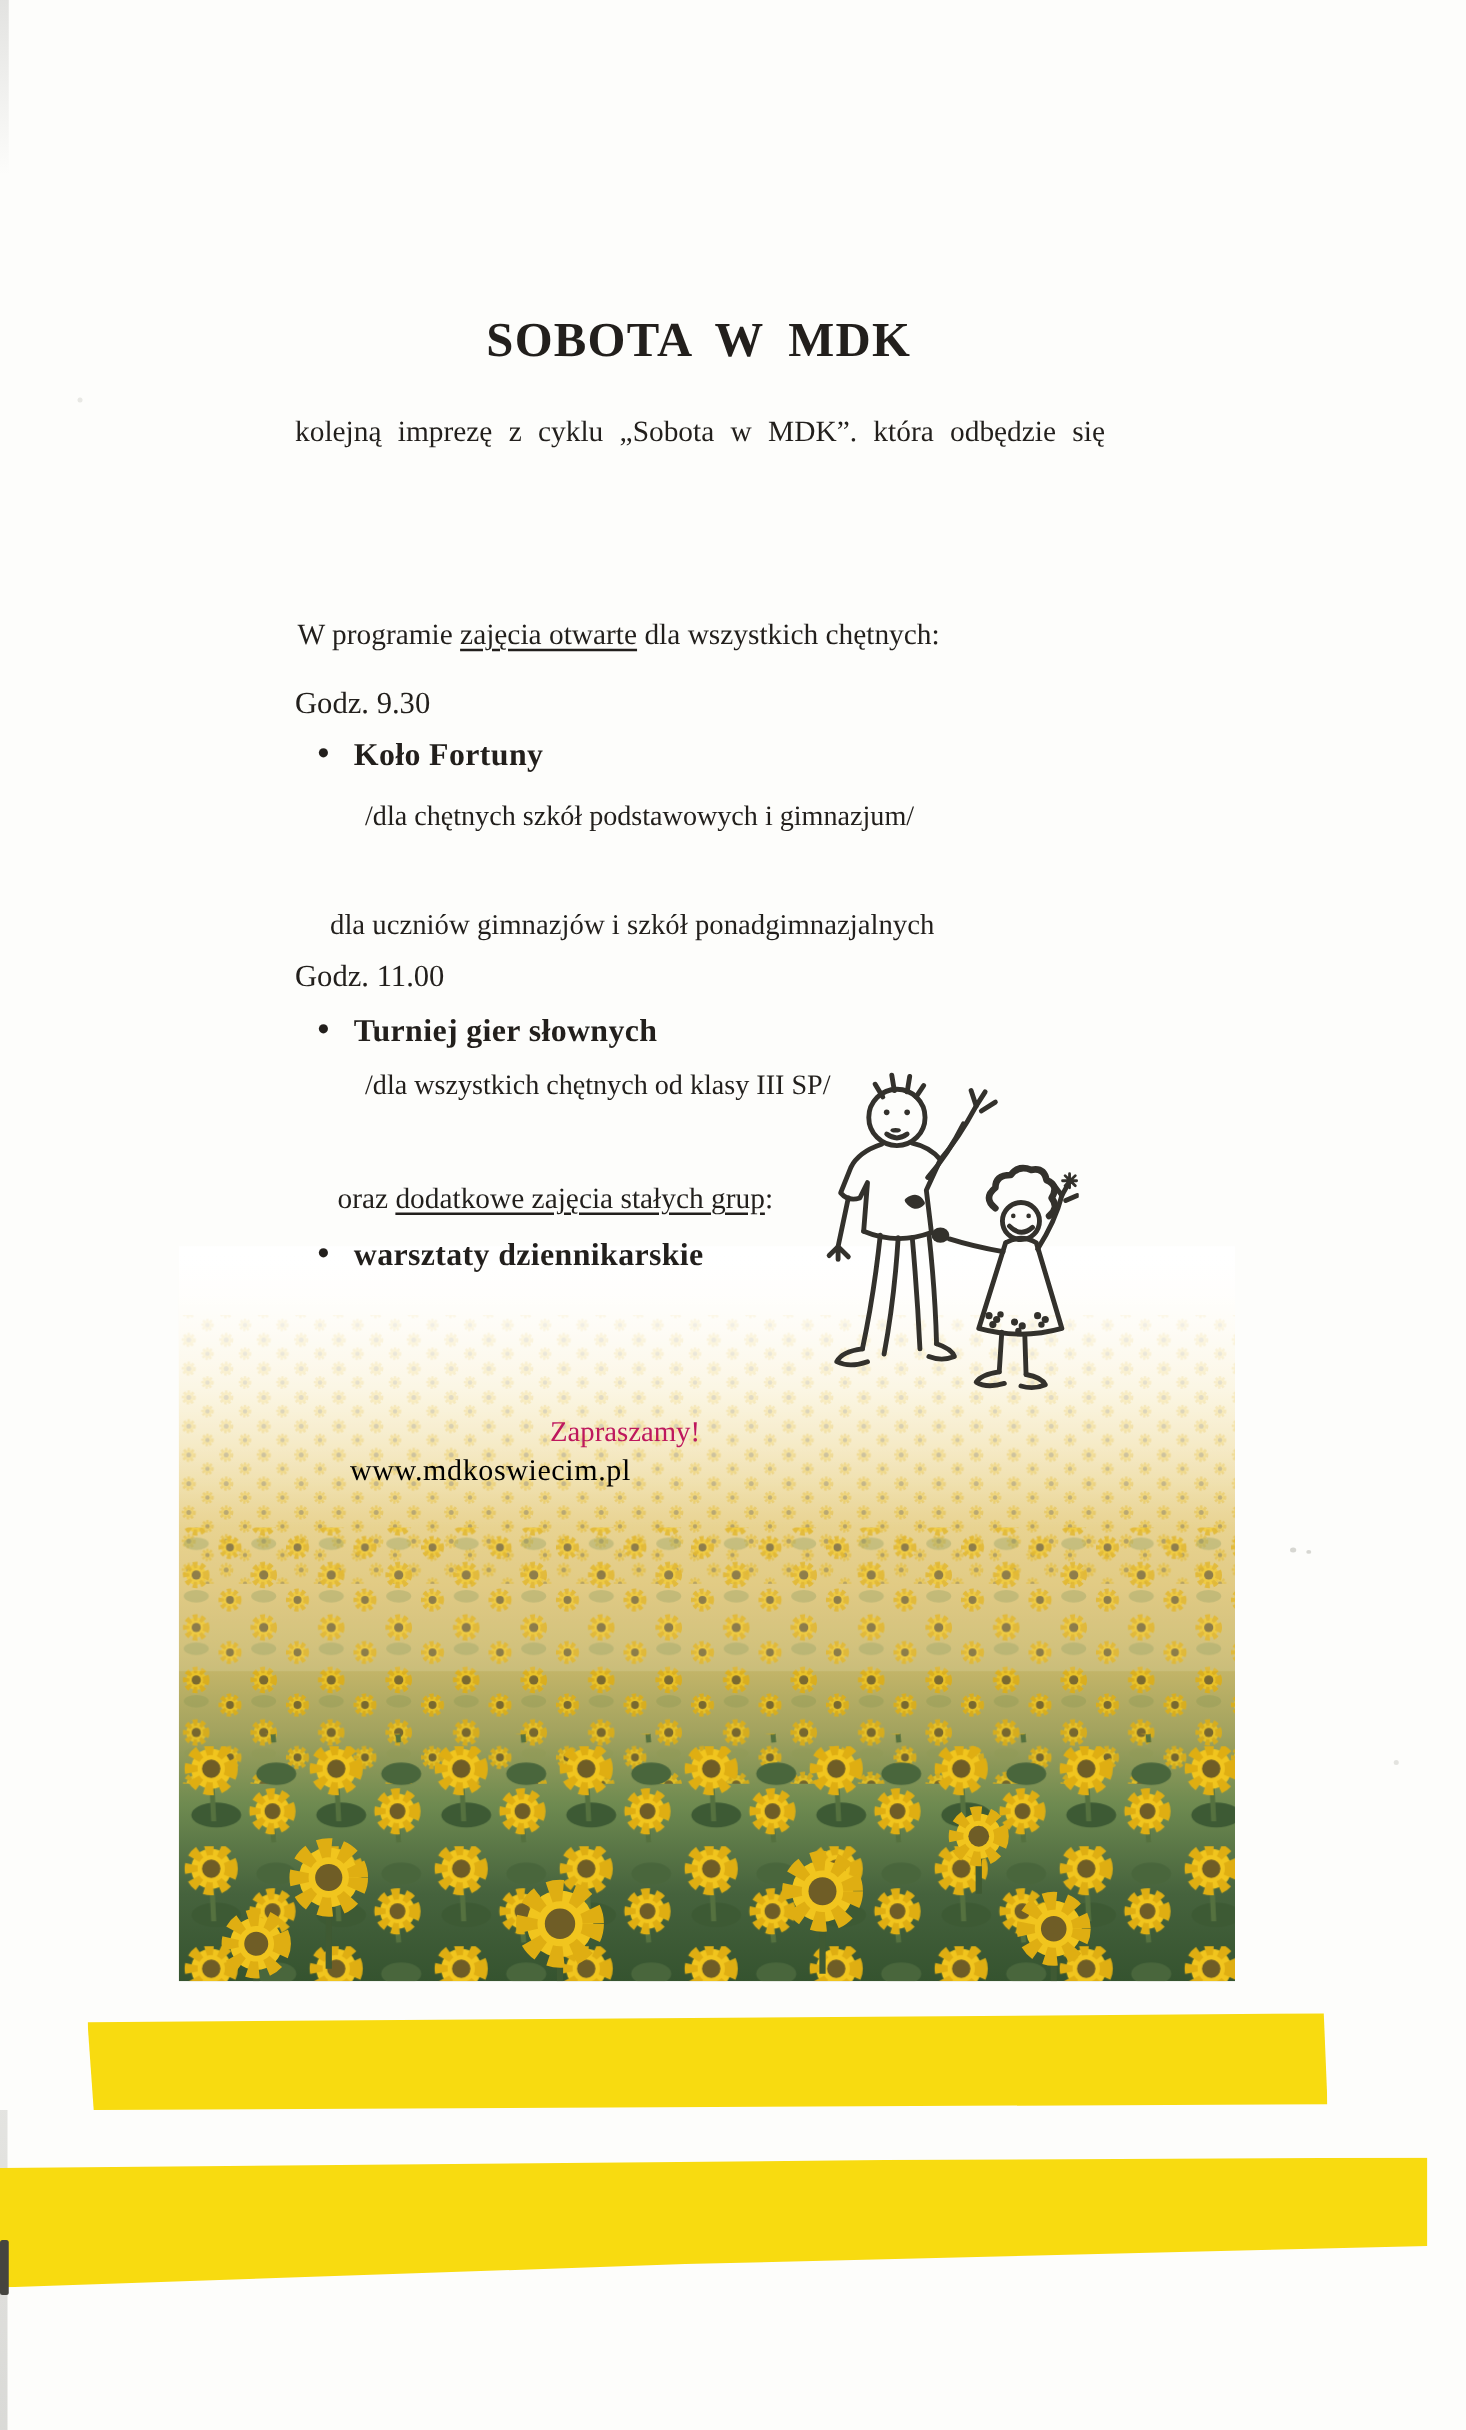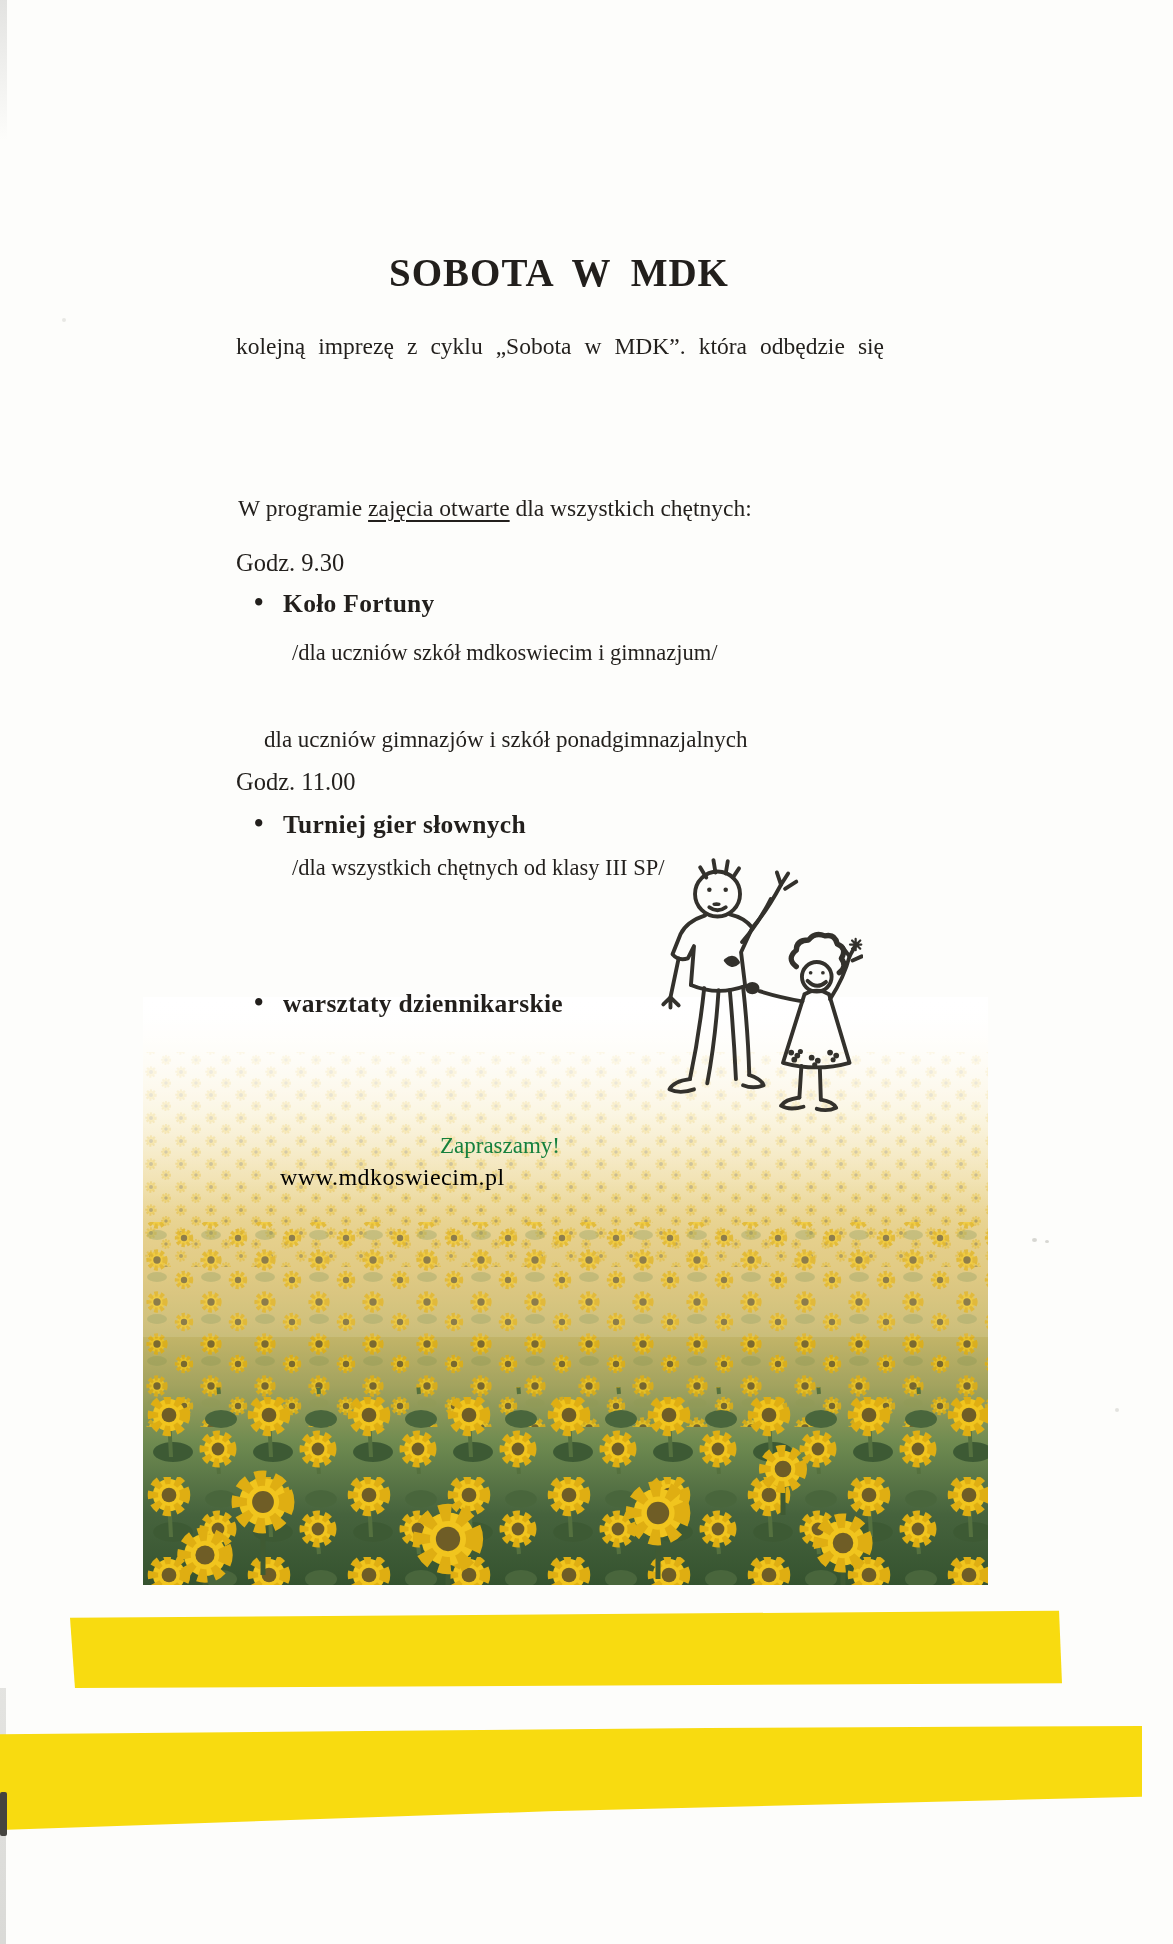--- a/index.html
+++ b/index.html
@@ -24,21 +24,21 @@
   .bullet::before{content:"\2022";position:absolute;left:2px;top:-2px;font-size:27px;}
   .bl1{left:252px;top:589px;}
   .bl2{left:252px;top:680px;}
   .bl3{left:252px;top:810px;}
   .bl4{left:252px;top:989px;}
   .note{font-size:22.5px;}
   .nt1{left:292px;top:640px;}
   .nt2{left:264px;top:727px;font-size:23px;}
   .nt3{left:292px;top:855px;}
   .oraz{left:270px;top:946px;font-size:23.5px;}
-  .invite{left:280px;top:1133px;width:440px;text-align:center;font-size:23px;z-index:4;color:#15803d;}
+  .invite{left:280px;top:1133px;width:440px;text-align:center;font-size:23px;z-index:4;color:#be185d;}
   .website{left:280px;top:1164px;width:440px;font-size:24px;z-index:4;color:#000000;letter-spacing:.5px;}
   .ztext{z-index:3;}
   
   .field{left:143px;top:997px;z-index:1;}
   .drawing{left:658px;top:852px;z-index:2;}
   
   .bar{background:#f8db10;z-index:2;}
   .bar1{left:70px;top:1610px;width:992px;height:78px;
     clip-path:polygon(0 10%,99.7% 1%,100% 94%,0.5% 100%);}
   .bar2{left:0;top:1726px;width:1142px;height:104px;
@@ -67,29 +67,30 @@
 
   <div class="abs intro ztext">
     <div class="j">kolejną imprezę z cyklu „Sobota w MDK”. która odbędzie się</div>
   </div>
 
   <div class="abs prog-heading ztext"><span>W programie </span><span class="u">zajęcia otwarte</span><span> dla wszystkich chętnych:</span></div>
 
   <div class="abs godz godz1 ztext">Godz. 9.30</div>
 
   <div class="abs bullet bl1 ztext"><span>Koło Fortuny</span></div>
-  <div class="abs note nt1 ztext">/dla uczniów szkół mdkoswiecim i gimnazjum/</div>
+  <div class="abs note nt1 ztext">/dla chętnych szkół podstawowych i gimnazjum/</div>
 
   <div class="abs note nt2 ztext">dla uczniów gimnazjów i szkół ponadgimnazjalnych</div>
 
   <div class="abs godz godz2 ztext">Godz. 11.00</div>
 
   <div class="abs bullet bl3 ztext"><span>Turniej gier słownych</span></div>
   <div class="abs note nt3 ztext">/dla wszystkich chętnych od klasy III SP/</div>
 
+  <div class="abs oraz ztext"><span>oraz </span><span class="u">dodatkowe zajęcia stałych grup</span><span>:</span></div>
 
   <div class="abs bullet bl4 ztext"><span>warsztaty dziennikarskie</span></div>
 
   <svg class="abs drawing" width="205" height="266" viewBox="0 0 200 260">
     <g fill="none" stroke="#33312c" stroke-width="3.8" stroke-linecap="round" stroke-linejoin="round">
       <g>
         <path d="M41 15 l6 10 M54 8 l2 12 M68 9 l-2 12 M79 16 l-6 9"></path>
         <circle cx="58" cy="41" r="22"></circle>
         <circle cx="50" cy="37" r="2.2" fill="#33312c" stroke="none"></circle>
         <circle cx="66" cy="37" r="2.2" fill="#33312c" stroke="none"></circle>

